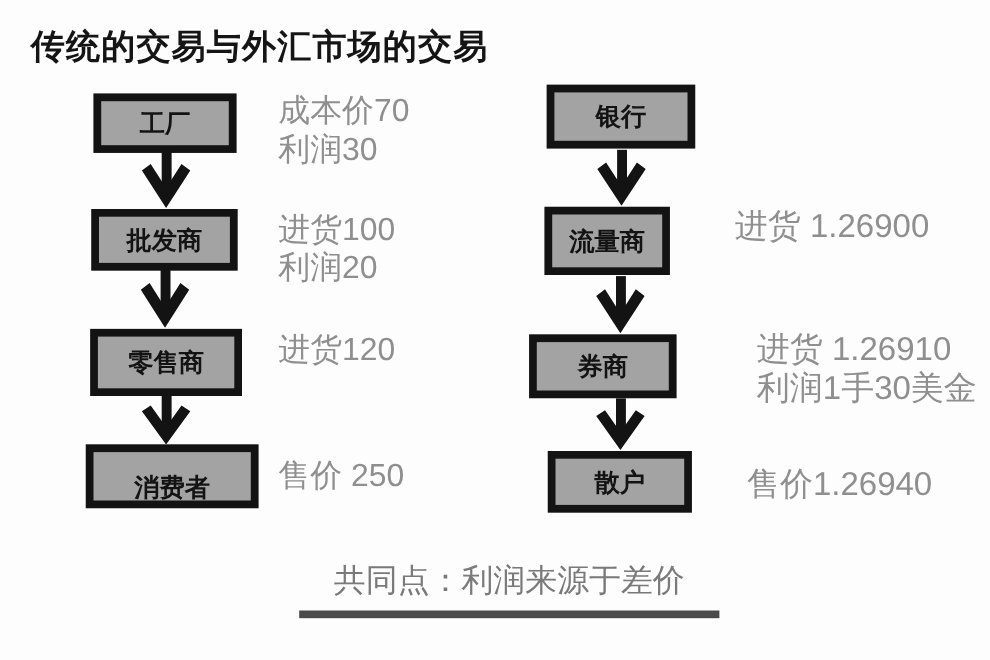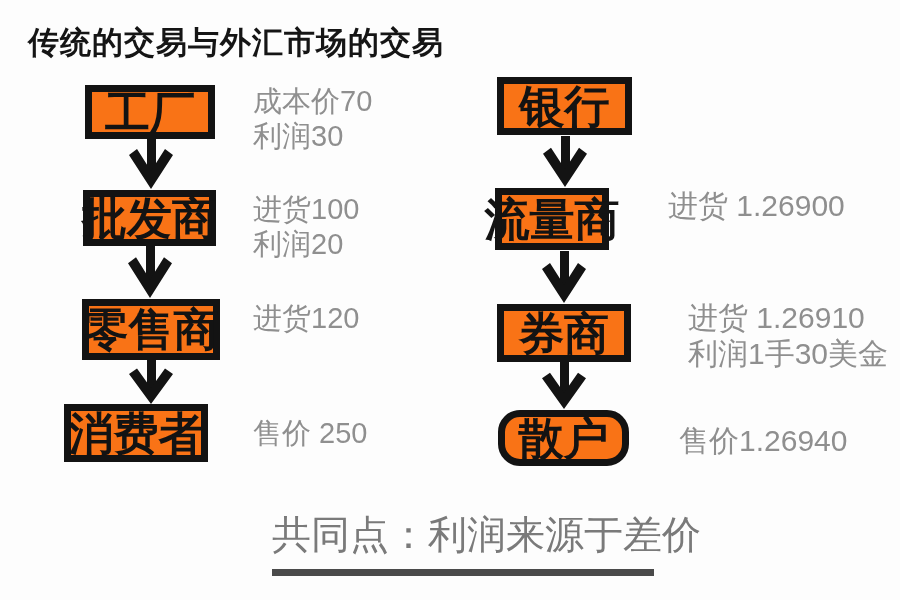--- a/index.html
+++ b/index.html
@@ -21,26 +21,26 @@
     top: 22px;
     font-size: 31px;
     font-weight: bold;
     color: #151515;
     letter-spacing: 1px;
     white-space: nowrap;
   }
   .node {
     position: absolute;
     border: 7px solid #131313;
-    background: #f97316;
+    background: #a3a3a3;
     display: flex;
     align-items: center;
     justify-content: center;
     font-weight: bold;
-    font-size: 45px;
+    font-size: 23px;
     color: #131313;
     white-space: nowrap;
     line-height: 1;
   }
   .arrow {
     position: absolute;
     width: 46px;
     fill: #131313;
   }
   .note {
@@ -50,45 +50,45 @@
     line-height: 35px;
     white-space: nowrap;
   }
   .note.fx { font-size: 30px; line-height: 36px; }
   .footer {
     position: absolute;
     left: 272px;
     top: 508px;
     width: 382px;
     text-align: center;
-    font-size: 39px;
+    font-size: 29px;
     color: #7a7a7a;
     padding-bottom: 7px;
     border-bottom: 7px solid #4a4a4a;
     white-space: nowrap;
   }
 
   
   .n-factory    { left: 85px;  top: 85px;  width: 130px; height: 54px; }
   .n-wholesaler { left: 83px;  top: 190px; width: 133px; height: 56px; }
   .n-retailer   { left: 82px;  top: 299px; width: 138px; height: 61px; }
-  .n-consumer   { left: 64px;  top: 404px; width: 144px; height: 58px; }
+  .n-consumer   { left: 78px;  top: 404px; width: 157px; height: 58px; align-items: flex-end; }
   .a-l1 { left: 128px; top: 137px; height: 52px; }
   .a-l2 { left: 127px; top: 245px; height: 53px; }
   .a-l3 { left: 128px; top: 358px; height: 46px; }
   .note-l1 { left: 253px; top: 84px;  }
   .note-l2 { left: 253px; top: 192px; }
   .note-l3 { left: 253px; top: 301px; }
   .note-l4 { left: 253px; top: 416px; }
 
   
   .n-bank      { left: 497px; top: 77px;  width: 135px; height: 58px; }
   .n-liquidity { left: 495px; top: 188px; width: 114px; height: 62px; }
-  .n-broker    { left: 497px; top: 304px; width: 134px; height: 58px; }
-  .n-retail    { left: 498px; top: 410px; width: 131px; height: 56px; border-radius: 22px; }
+  .n-broker    { left: 481px; top: 304px; width: 134px; height: 58px; }
+  .n-retail    { left: 498px; top: 410px; width: 131px; height: 56px; }
   .a-r1 { left: 542px; top: 136px; height: 51px; }
   .a-r2 { left: 541px; top: 251px; height: 52px; }
   .a-r3 { left: 541px; top: 362px; height: 47px; }
   .note-direction { left: 755px; top: 36px; }
   .note-r1 { left: 674px; top: 90px;  }
   .note-r2 { left: 668px; top: 188px; }
   .note-r3 { left: 676px; top: 300px; margin-left: 12px; }
   .note-r4 { left: 679px; top: 423px; }
 </style>
 </head>

